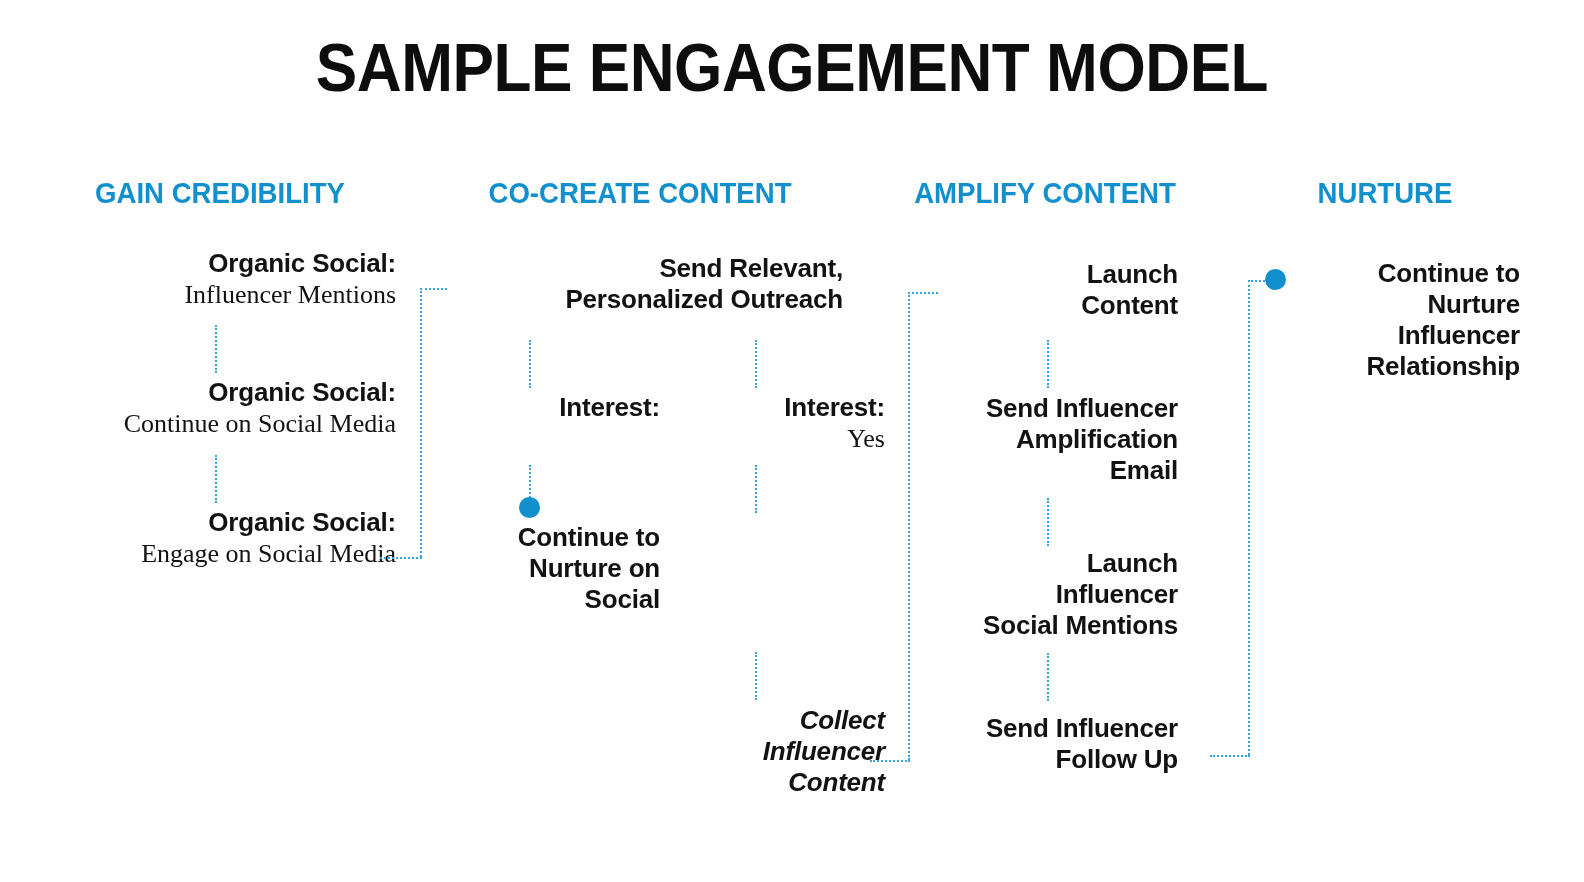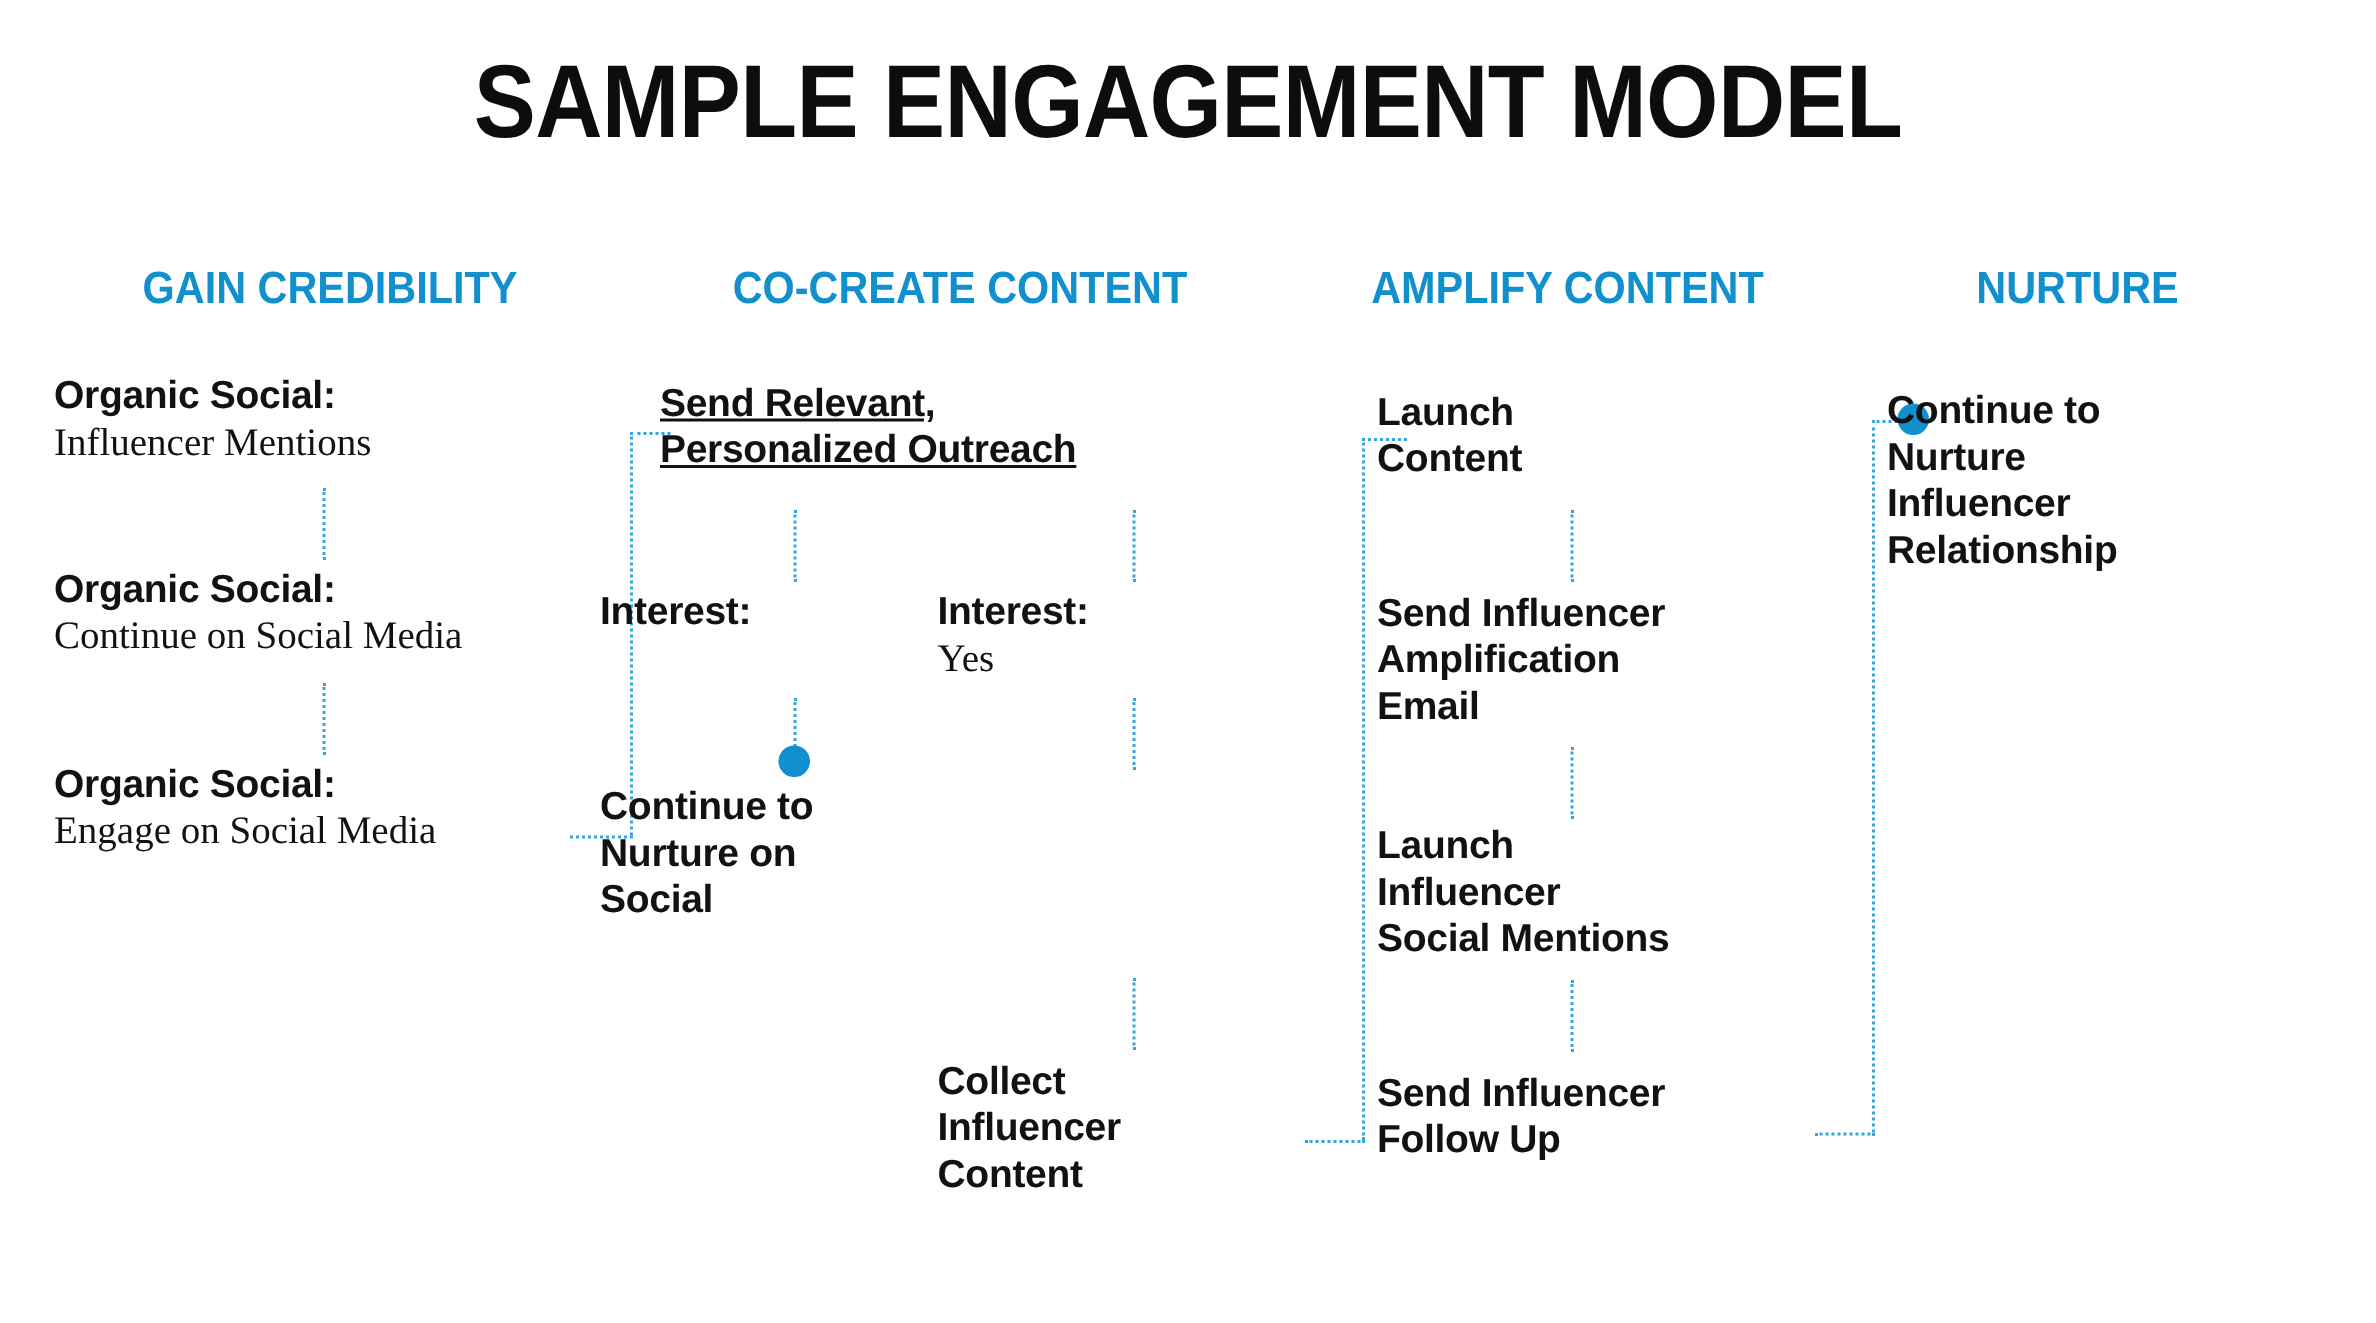--- a/index.html
+++ b/index.html
@@ -49,21 +49,21 @@
     line-height: 34px;
     letter-spacing: 0px;
     color: #1290CE;
     transform: scaleX(0.92);
     white-space: nowrap;
   }
 
   
   .node {
     position: absolute;
-    text-align: left;
+    text-align: right;
   }
   .node .title {
     font-family: "Liberation Sans", sans-serif;
     font-weight: bold;
     font-size: 26px;
     line-height: 31px;
     color: #121212;
     letter-spacing: -0.2px;
   }
   .node .sub {
@@ -143,21 +143,21 @@
     <div class="title">Organic Social:</div>
     <div class="sub">Engage on Social Media</div>
   </div>
 
   <div class="bracket" style="left:420px; top:288px;">
     <div class="h-top" style="left:0px; top:0px; width:27px;"></div>
     <div class="v" style="left:0px; top:0px; height:269px;"></div>
     <div class="h-bot" style="left:-40px; top:269px; width:42px;"></div>
   </div>
 
-  <div class="node" style="left:440px; top:253px; width:382px;text-decoration:underline;">
+  <div class="node" style="left:461px; top:253px; width:382px;">
     <div class="title" style="white-space:pre-line;">Send Relevant,
 Personalized Outreach</div>
   </div>
 
   <div class="vconn" style="left:529px; top:340px; height:48px;"></div>
   <div class="node" style="left:400px; top:392px; width:260px;">
     <div class="title">Interest:</div>
   </div>
   <div class="vconn" style="left:529px; top:465px; height:33px;"></div>
   <div class="dot" style="left:519px; top:497px; width:21px; height:21px;"></div>
@@ -168,21 +168,21 @@
   </div>
 
   <div class="vconn" style="left:755px; top:340px; height:48px;"></div>
   <div class="node" style="left:625px; top:392px; width:260px;">
     <div class="title">Interest:</div>
     <div class="sub">Yes</div>
   </div>
   <div class="vconn" style="left:755px; top:465px; height:48px;"></div>
   <div class="vconn" style="left:755px; top:652px; height:48px;"></div>
   <div class="node" style="left:625px; top:705px; width:260px;">
-    <div class="title" style="white-space:pre-line;">Collect
+    <div class="title" style="white-space:pre-line;font-style:italic;">Collect
 Influencer
 Content</div>
   </div>
 
   <div class="bracket" style="left:908px; top:292px;">
     <div class="h-top" style="left:0px; top:0px; width:30px;"></div>
     <div class="v" style="left:0px; top:0px; height:468px;"></div>
     <div class="h-bot" style="left:-38px; top:468px; width:40px;"></div>
   </div>
 

